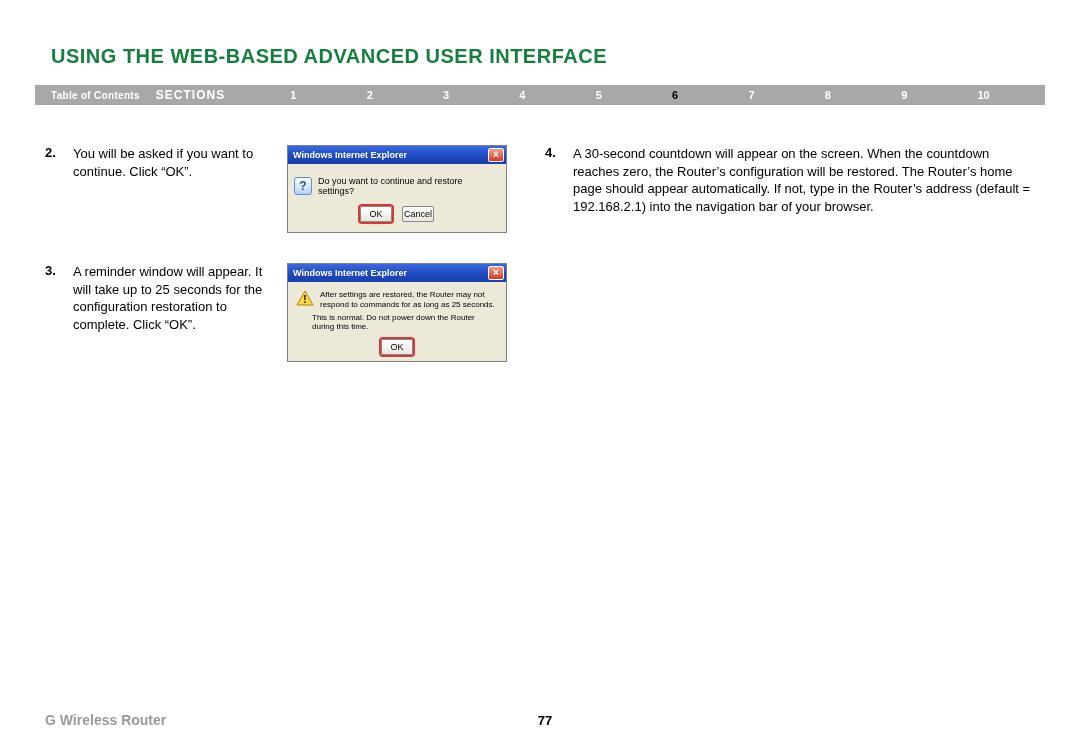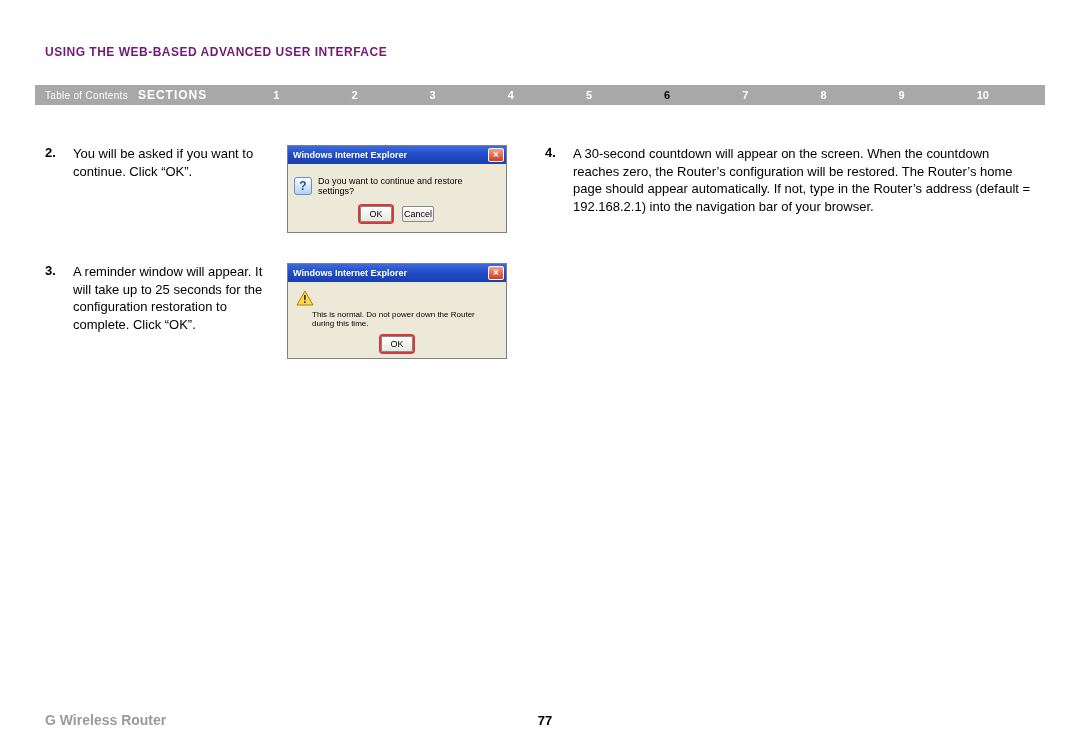--- a/index.html
+++ b/index.html
@@ -1,22 +1,22 @@
 <!DOCTYPE html>
 <html><head>
 <meta charset="utf-8">
 <style>
   * { box-sizing: border-box; margin: 0; padding: 0; }
   html, body { width: 1080px; height: 756px; background: #fff; font-family: Arial, Helvetica, sans-serif; color: #000; }
   .page { width: 1080px; height: 756px; position: relative; }
 
-  .title { position: absolute; left: 45px; top: 45px; font-size: 12px; font-weight: bold; letter-spacing: 0.5px; color: #701a75; }
+  .title { position: absolute; left: 51px; top: 45px; font-size: 20px; font-weight: bold; letter-spacing: 0.5px; color: #15803d; }
 
   .navbar { position: absolute; left: 35px; top: 85px; width: 1010px; height: 20px; background: #a8a8a8; display: flex; align-items: center; font-size: 10px; }
-  .navbar .toc { color: #fff; font-weight: normal; padding: 0 10px; letter-spacing: 0.3px; }
+  .navbar .toc { color: #fff; font-weight: bold; padding: 0 16px; letter-spacing: 0.3px; }
   .navbar .sections { color: #fff; font-weight: bold; font-size: 12px; letter-spacing: 1px; padding-right: 30px; }
   .navbar .nums { display: flex; flex: 1; justify-content: space-around; padding: 0 20px 0 0; }
   .navbar .nums span { color: #fff; font-weight: bold; font-size: 11px; cursor: pointer; }
   .navbar .nums .active { color: #000; }
 
   .body { position: absolute; left: 45px; top: 145px; width: 1000px; }
 
   .row { display: flex; margin-bottom: 30px; }
   .col { display: flex; }
   .colL { width: 500px; }
@@ -116,20 +116,21 @@
             <span class="closebtn">×</span>
           </div>
           <div class="content">
             <div class="warnrow">
               <span class="warn">
                 <svg viewBox="0 0 18 16">
                     <polygon points="9,1 17,15 1,15" fill="#ffd94a" stroke="#b08000" stroke-width="1"></polygon>
                     <text x="9" y="13" text-anchor="middle" font-size="10" font-weight="bold" fill="#000">!</text>
                   </svg>
               </span>
+              <span class="txt">After settings are restored, the Router may not respond to commands for as long as 25 seconds.</span>
             </div>
             <div class="txt2">This is normal. Do not power down the Router during this time.</div>
             <div class="btns">
               <span class="winbtn ring">OK</span>
             </div>
           </div>
         </div>
       </div>
     </div>
   </div>

